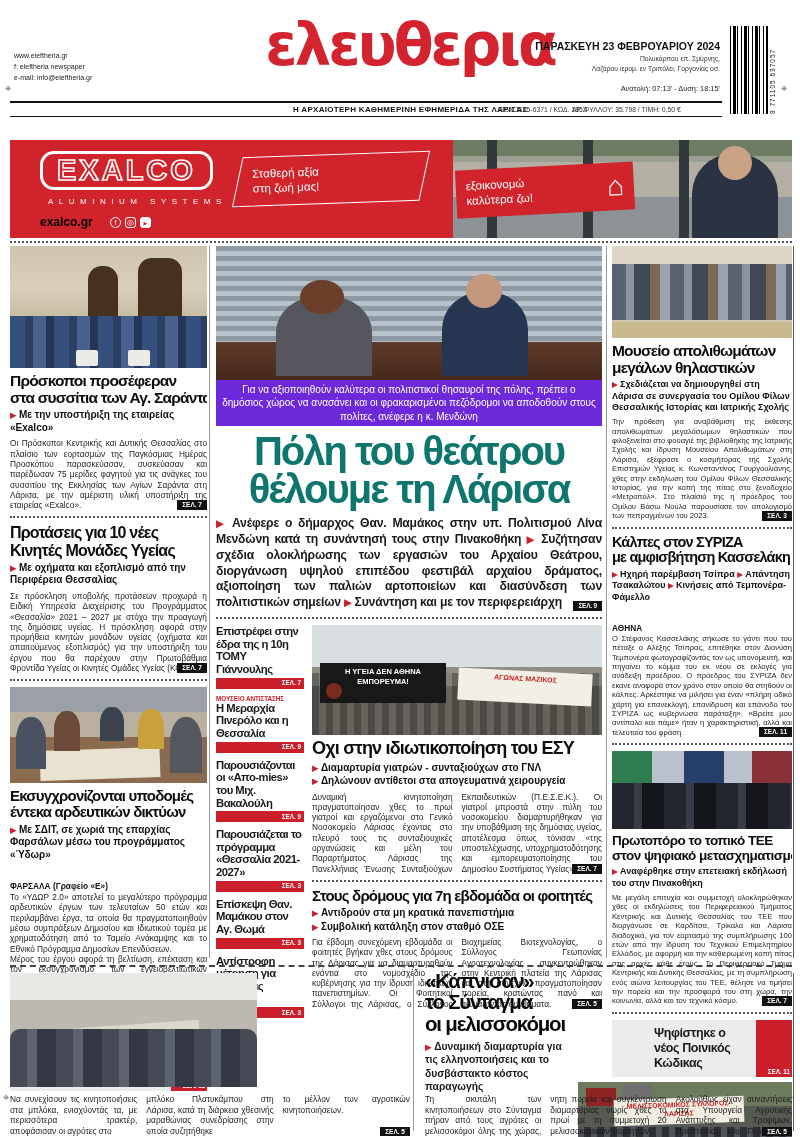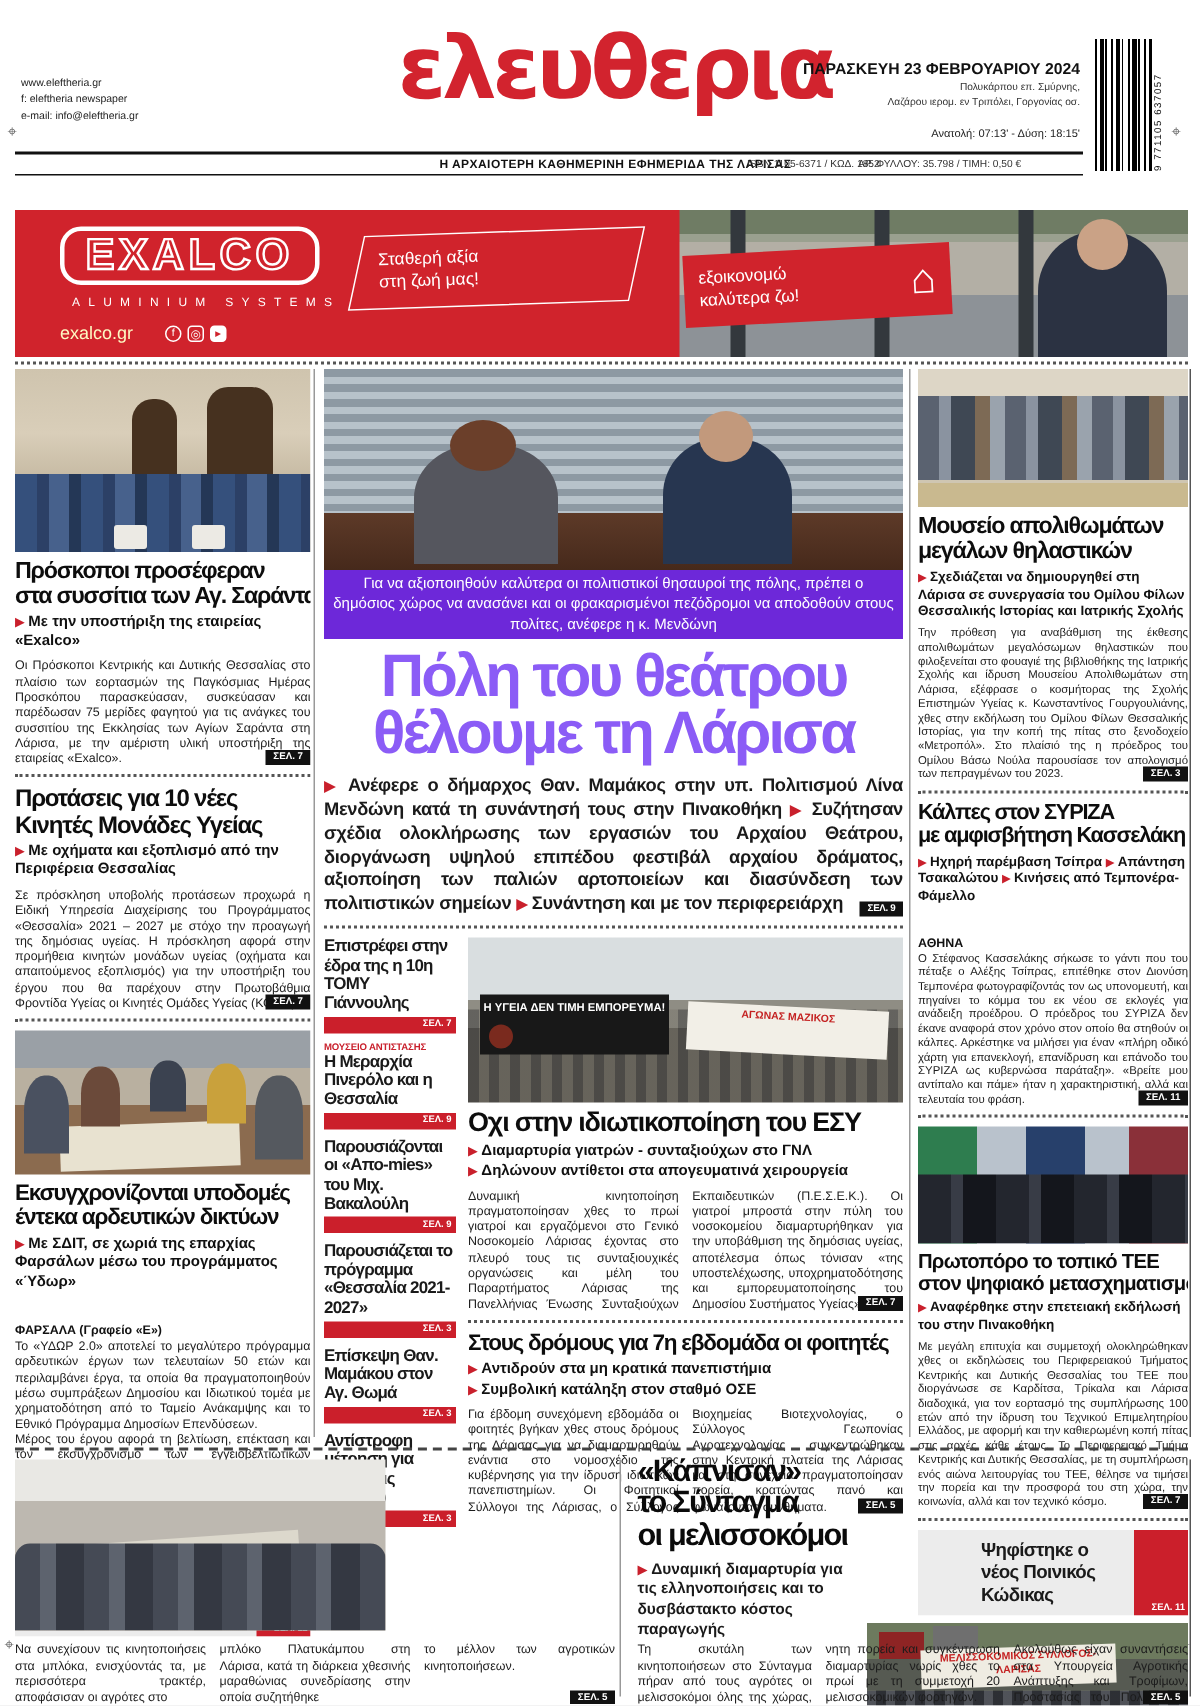--- a/index.html
+++ b/index.html
@@ -41,21 +41,21 @@
   .ad-brand { font-size:29px; font-weight:800; letter-spacing:3px; color:#d0232c; -webkit-text-stroke:1.6px #fff; }
   .ad-tag { position:absolute; left:38px; top:57px; color:#fff; font-size:8px; letter-spacing:5.5px; }
   .ad-slogan1 { position:absolute; left:228px; top:14px; width:186px; height:50px; border:1px solid #fff;
     transform:skew(-14deg) rotate(-2deg); display:flex; align-items:center; }
   .ad-slogan1 .inner { transform:skew(14deg); padding-left:14px; color:#fff; font-size:11.5px; line-height:1.3; }
   .ad-slogan2 { position:absolute; left:446px; top:26px; width:178px; height:48px; background:#d0232c;
     transform:rotate(-3deg); display:flex; align-items:center; padding:0 10px; }
   .ad-slogan2 .txt { color:#fff; font-size:11.5px; line-height:1.3; flex:1; }
   .house-icon { color:#fff; font-size:28px; line-height:1; }
   .house-icon::before { content:"⌂"; }
-  .ad-site { position:absolute; left:30px; bottom:9px; color:#fef9c3; font-weight:normal; font-size:12px; }
+  .ad-site { position:absolute; left:30px; bottom:9px; color:#000000; font-weight:bold; font-size:12px; }
   .ad-socials { position:absolute; left:100px; bottom:10px; display:flex; gap:4px; }
   .soc { width:11px; height:11px; border:1px solid #fff; color:#fff; font-size:7px; display:flex;
          align-items:center; justify-content:center; }
   .soc-fb { border-radius:50%; } .soc-fb::before { content:"f"; }
   .soc-ig { border-radius:3px; } .soc-ig::before { content:"◎"; font-size:8px; }
   .soc-yt { border-radius:3px; background:#fff; color:#d0232c; } .soc-yt::before { content:"▶"; font-size:5px; }
 
   
   .hl { font-weight:800; color:#0d0d0d; letter-spacing:-0.8px; line-height:1.08; white-space:nowrap; }
   .sub { font-weight:bold; font-size:10px; line-height:1.25; color:#111; margin-top:3px; }
@@ -90,21 +90,21 @@
 
   
   .ph-main { width:386px; height:180px; background:#c7ccd0; }
   .blinds { position:absolute; top:0; left:0; right:0; height:96px;
     background:repeating-linear-gradient(180deg,#8d99a3 0 5px,#b7c2ca 5px 10px); }
   .table-main { position:absolute; bottom:26px; left:0; right:0; height:58px;
     background:linear-gradient(180deg,#5d3a28 0,#3a2014 100%); }
   .caption-band { position:absolute; bottom:0; left:0; right:0; background:#6d28d9; color:#fff;
     font-size:10px; line-height:1.35; text-align:center; padding:3px 6px; }
   .main-hl { text-align:center; font-size:40px; font-weight:800; letter-spacing:-2px; line-height:.95;
-             color:#8b5cf6; margin-top:6px; }
+             color:#0f766e; margin-top:6px; }
   .deck { position:relative; font-size:12.2px; font-weight:bold; line-height:1.3; text-align:justify;
           margin-top:8px; letter-spacing:-0.2px; }
   .center-row { display:flex; margin-top:2px; }
   .briefs { width:88px; }
   .brief-item { margin-bottom:6px; }
   .brief-kicker { color:#c9202c; font-size:6.4px; font-weight:bold; letter-spacing:-0.1px; }
   .brief-txt { font-size:11.3px; font-weight:800; line-height:1.12; letter-spacing:-0.5px; }
   .brief-bar { position:relative; background:#cb1f2b; height:11px; margin-top:2px; }
   .brief-bar span { position:absolute; right:3px; top:1.5px; color:#fff; font-size:6.3px; font-weight:bold; }
   .midcol { width:290px; margin-left:8px; }
@@ -344,21 +344,21 @@
           <div class="brief-bar">
               <span>ΣΕΛ. 3</span>
             </div>
         </div>
       </div>
 
       <div class="midcol">
         <div class="ph ph-esy">
           <div class="crowd-tex"></div>
           <div class="banner-black">
-            <span>Η ΥΓΕΙΑ ΔΕΝ ΤΙΜΗ ΕΜΠΟΡΕΥΜΑ!</span>
+            <span>Η ΥΓΕΙΑ ΔΕΝ ΑΘΗΝΑ ΕΜΠΟΡΕΥΜΑ!</span>
             <span class="banner-logo"></span>
           </div>
           <div class="banner-white">ΑΓΩΝΑΣ ΜΑΖΙΚΟΣ</div>
         </div>
         <div class="hl" style="font-size:18px;margin-top:4px;">Οχι στην ιδιωτικοποίηση του ΕΣΥ</div>
         <div class="sub arr">Διαμαρτυρία γιατρών - συνταξιούχων στο ΓΝΛ</div>
         <div class="sub arr" style="margin-top:1px;">Δηλώνουν αντίθετοι στα απογευματινά χειρουργεία</div>
         <div class="body">
           <div class="cols2">Δυναμική κινητοποίηση πραγματοποίησαν χθες το πρωί γιατροί και εργαζόμενοι στο Γενικό Νοσοκομείο Λάρισας έχοντας στο πλευρό τους τις συνταξιουχικές οργανώσεις και μέλη του Παραρτήματος Λάρισας της Πανελλήνιας Ένωσης Συνταξιούχων Εκπαιδευτικών (Π.Ε.Σ.Ε.Κ.). Οι γιατροί μπροστά στην πύλη του νοσοκομείου διαμαρτυρήθηκαν για την υποβάθμιση της δημόσιας υγείας, αποτέλεσμα όπως τόνισαν «της υποστελέχωσης, υποχρηματοδότησης και εμπορευματοποίησης του Δημοσίου Συστήματος Υγείας».</div>
           <span class="pg">ΣΕΛ. 7</span>

